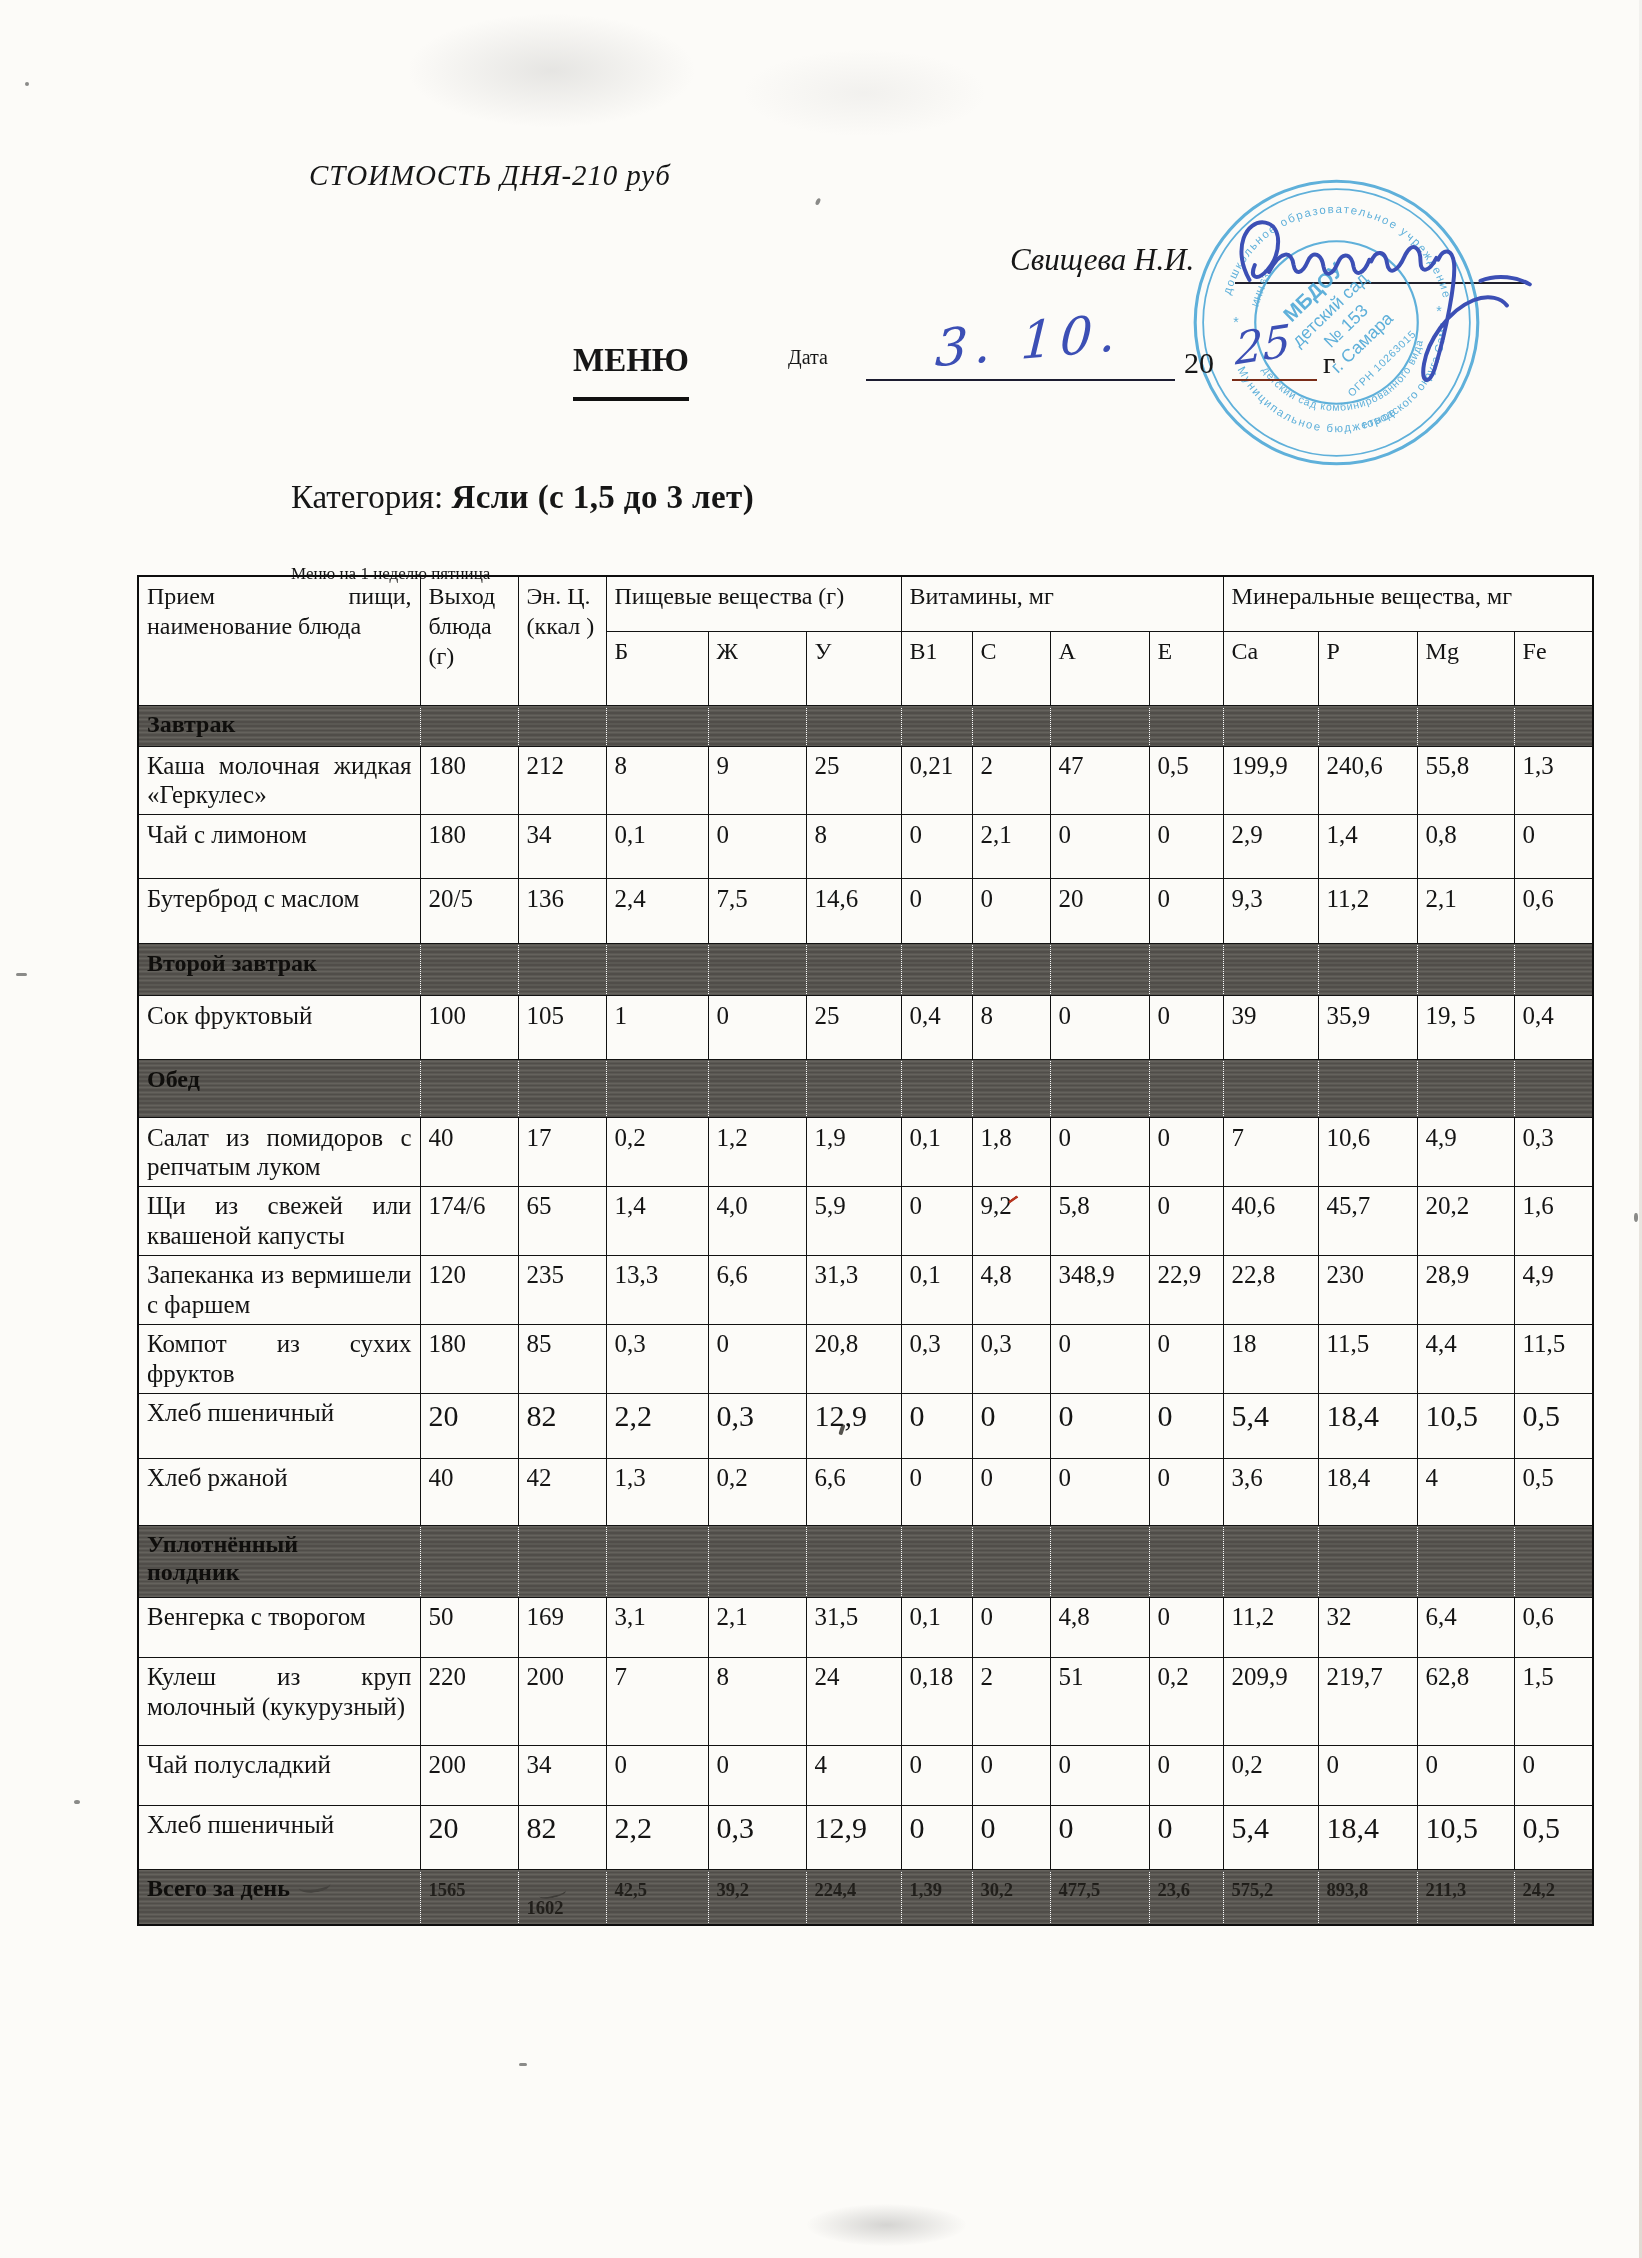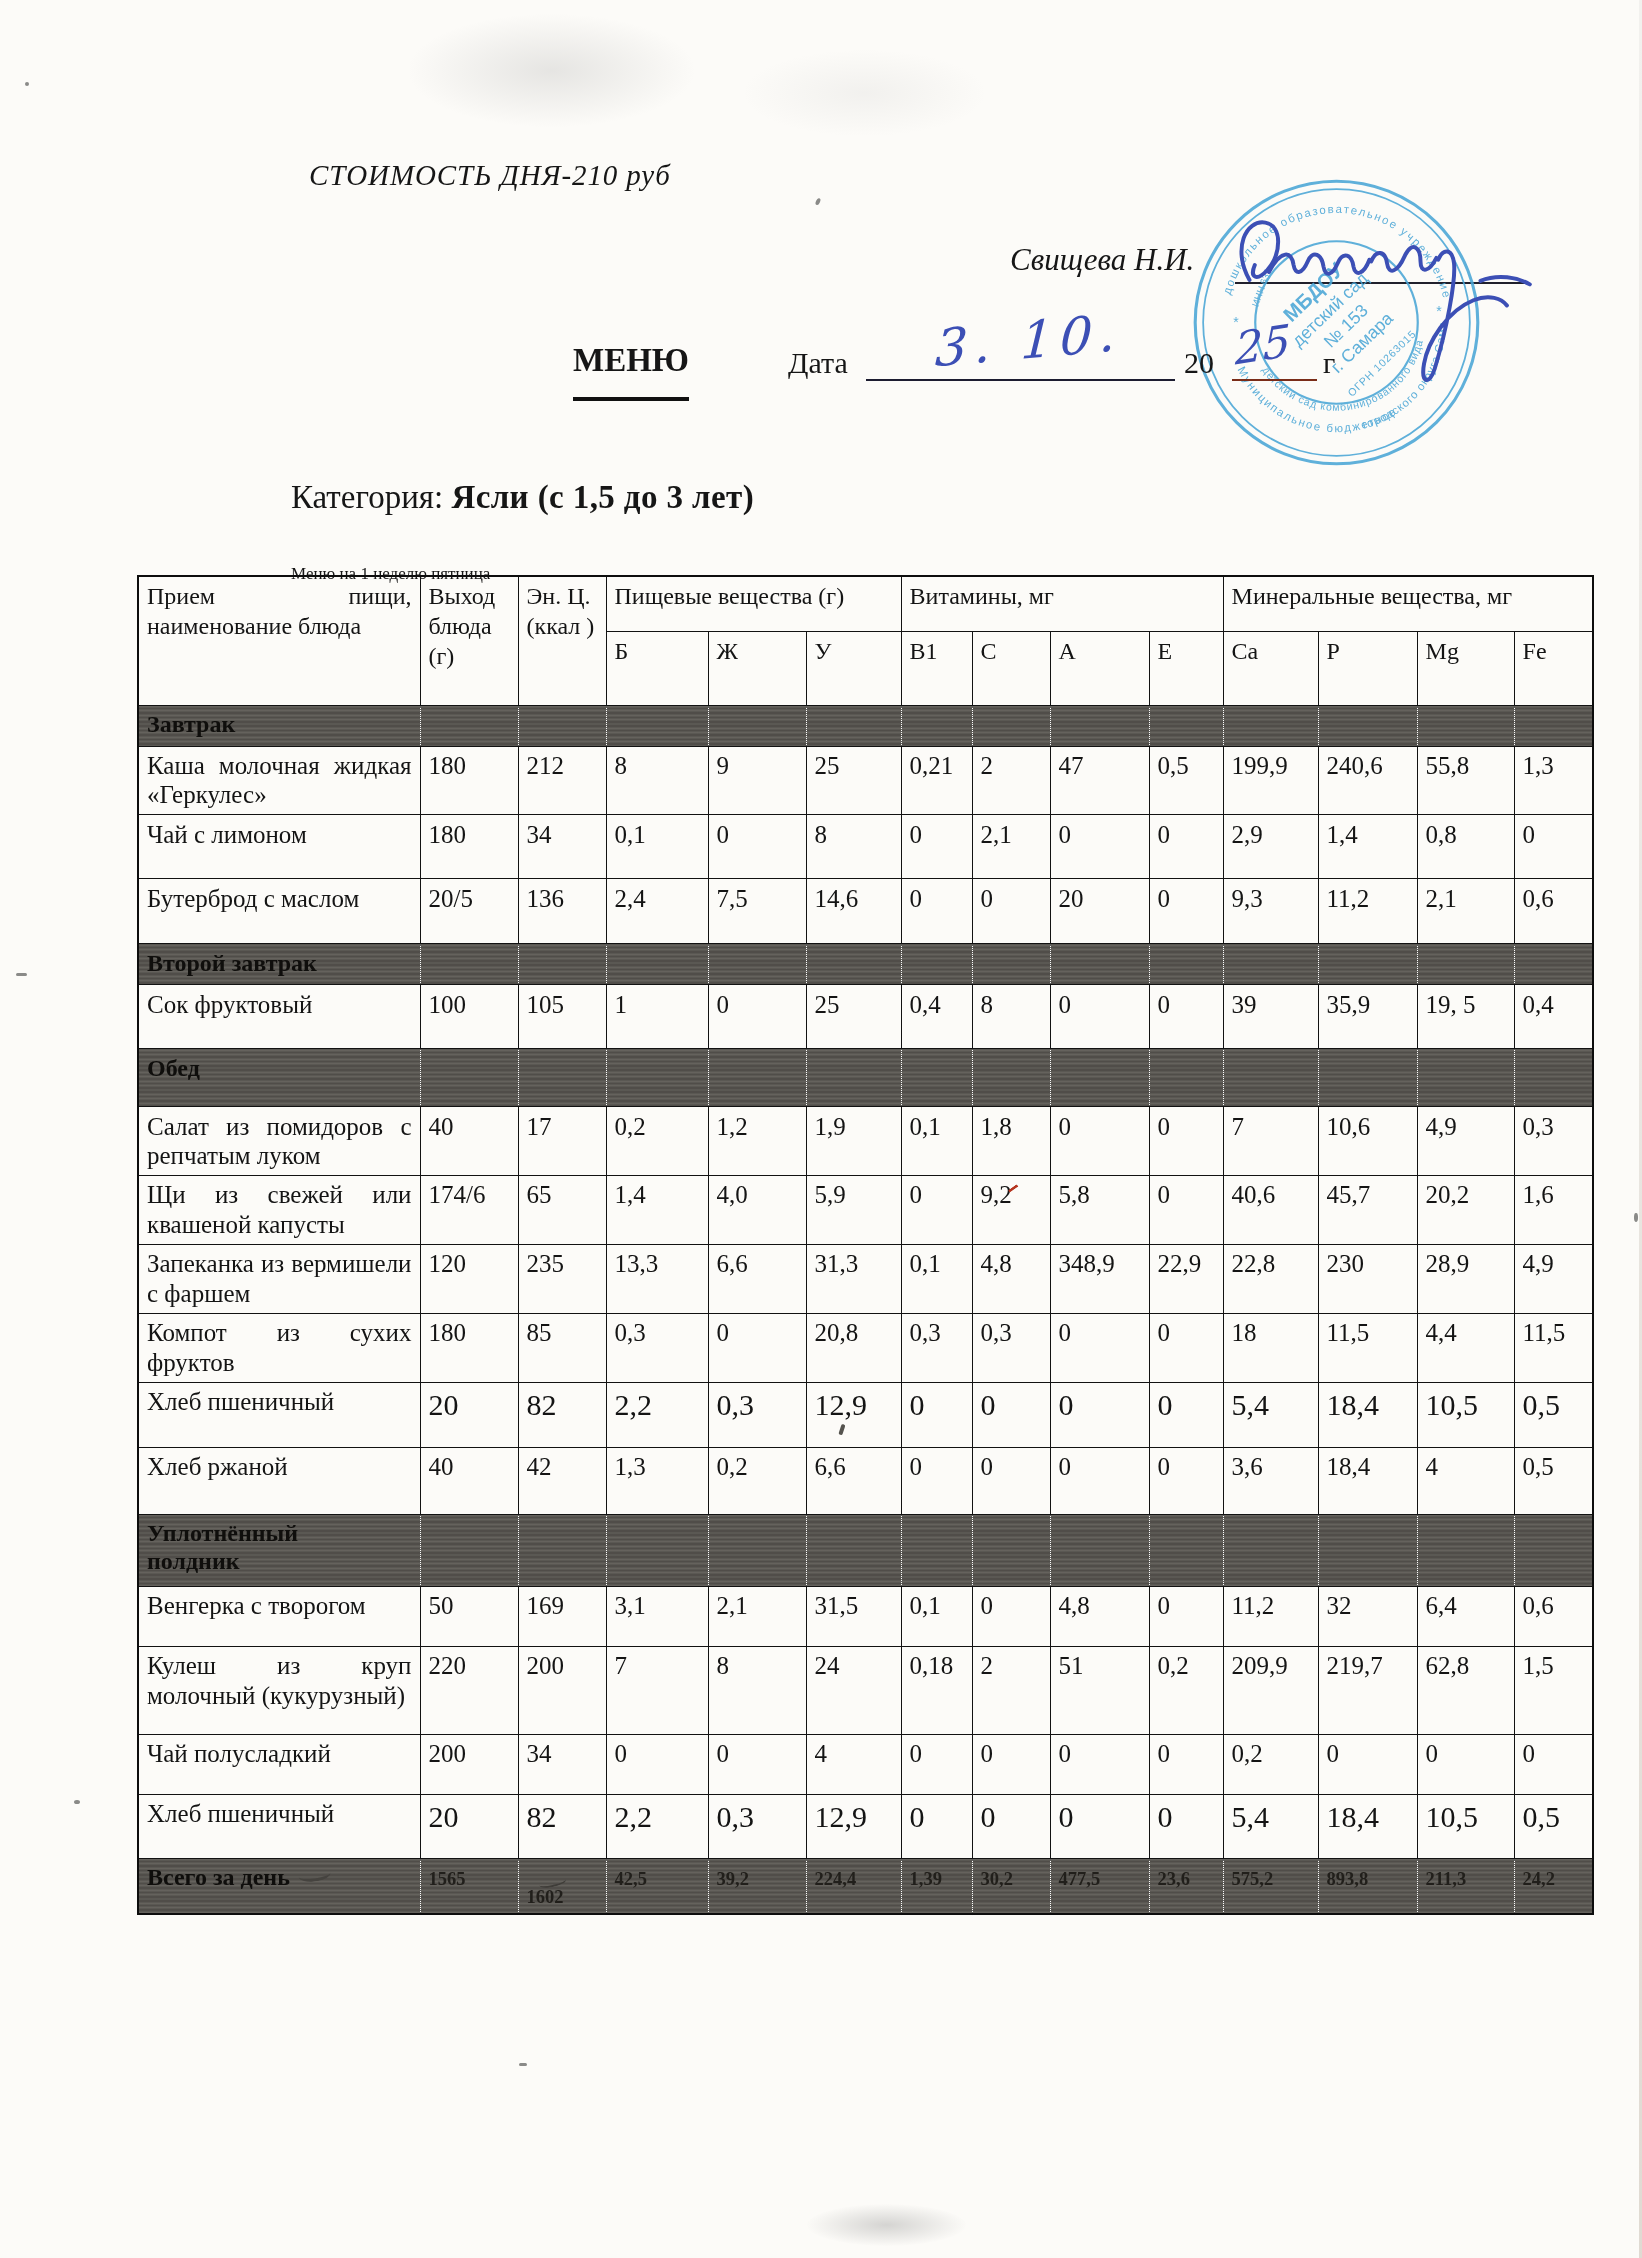--- a/index.html
+++ b/index.html
@@ -20,21 +20,21 @@
   .speck{position:absolute; background:#8a8a88; border-radius:50%; pointer-events:none;}
   .edge-shadow{position:absolute; right:0; top:0; width:4.4px; height:2258px;
        background:linear-gradient(180deg, rgba(0,0,0,.04), rgba(96,70,40,.18)); pointer-events:none;}
   
   .cost-line{position:absolute; left:309px; top:159px; font-size:29px; font-style:italic; letter-spacing:0.9px;}
   .dir1{position:absolute; left:975px; top:196px; font-size:31px; font-style:italic;}
   .dir2{position:absolute; left:1010px; top:242px; font-size:31px; font-style:italic;}
   .sig-underline{position:absolute; left:1235px; top:282px; width:291px; border-bottom:2.6px solid #20202c;}
   .menu-title{position:absolute; left:573px; top:342px; font-size:33px; font-weight:bold;
       border-bottom:4.4px solid #111; padding-bottom:18px;}
-  .date-label{position:absolute; left:788px; top:346px; font-size:30px;}
+  .date-label{position:absolute; left:788px; top:346px; font-size:20px;}
   .date-underline{position:absolute; left:866px; top:379px; width:309px; border-bottom:2.6px solid #1c1c30;}
   .year-prefix{position:absolute; left:1184px; top:346px; font-size:30px;}
   .year-underline{position:absolute; left:1232px; top:379px; width:85px; border-bottom:2.6px solid #7a2c18;}
   .year-suffix{position:absolute; left:1323px; top:346px; font-size:30px;}
   .hand{color:#3c4fb5; font-style:italic; font-family:"DejaVu Serif", serif;}
   .hand-date{position:absolute; left:935px; top:311px; font-size:51px; transform:rotate(-5deg) skewX(-8deg); letter-spacing:7px;}
   .hand-year{position:absolute; left:1235px; top:319px; font-size:44px; transform:rotate(-9deg) skewX(-10deg);}
   .cat-line{position:absolute; left:291px; top:479px; font-size:33px;}
   .cat-line b{letter-spacing:0.4px;}
   .week-line{position:absolute; left:291px; top:521px; font-size:17px;margin-top:43px;}
@@ -250,21 +250,21 @@
           <td class="c-val"><span>14,6</span></td>
           <td class="c-val"><span>0</span></td>
           <td class="c-val"><span>0</span></td>
           <td class="c-val"><span>20</span></td>
           <td class="c-val"><span>0</span></td>
           <td class="c-val"><span>9,3</span></td>
           <td class="c-val"><span>11,2</span></td>
           <td class="c-val"><span>2,1</span></td>
           <td class="c-val"><span>0,6</span></td>
         </tr>
-        <tr class="r-section" style="height: 41px;">
+        <tr class="r-section" style="height: 52px;">
           <td class="c-name">Второй завтрак</td>
           <td class="c-val"><span></span></td>
           <td class="c-val"><span></span></td>
           <td class="c-val"><span></span></td>
           <td class="c-val"><span></span></td>
           <td class="c-val"><span></span></td>
           <td class="c-val"><span></span></td>
           <td class="c-val"><span></span></td>
           <td class="c-val"><span></span></td>
           <td class="c-val"><span></span></td>

